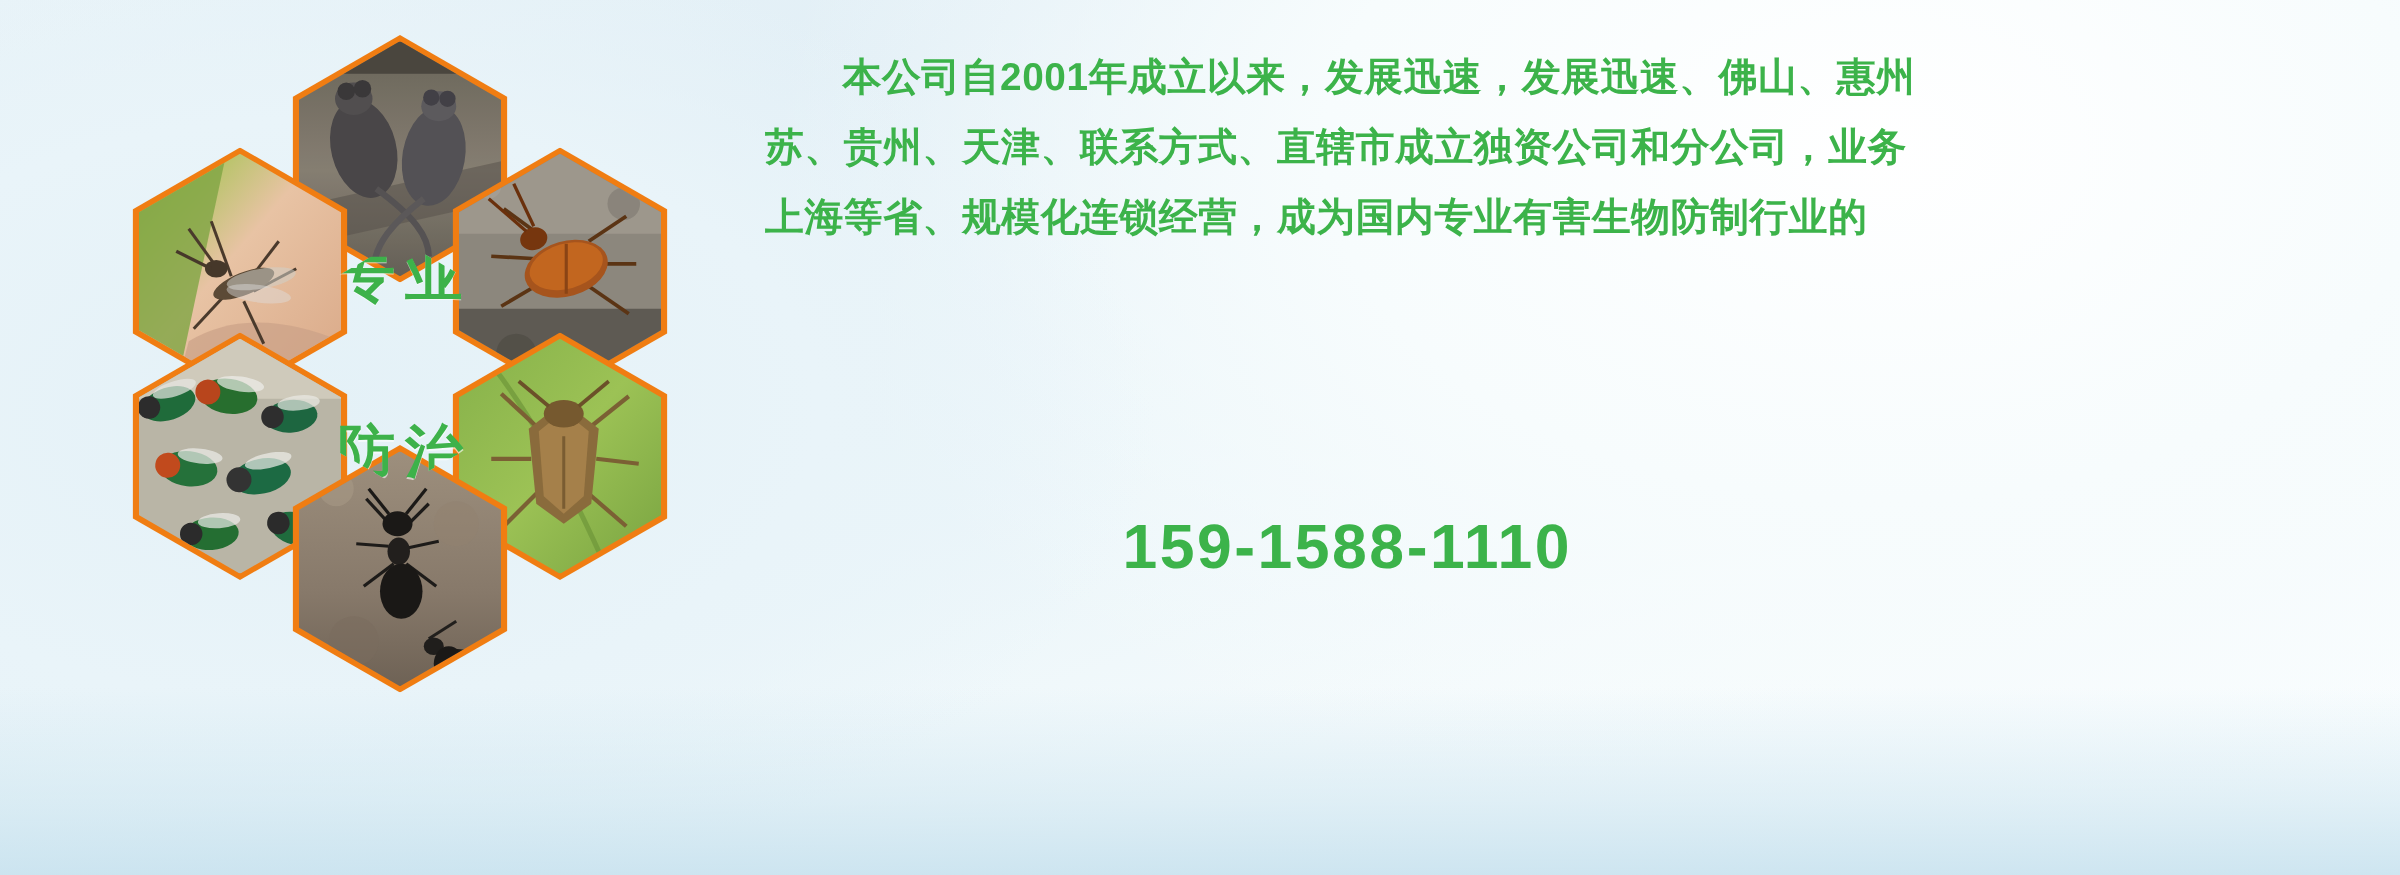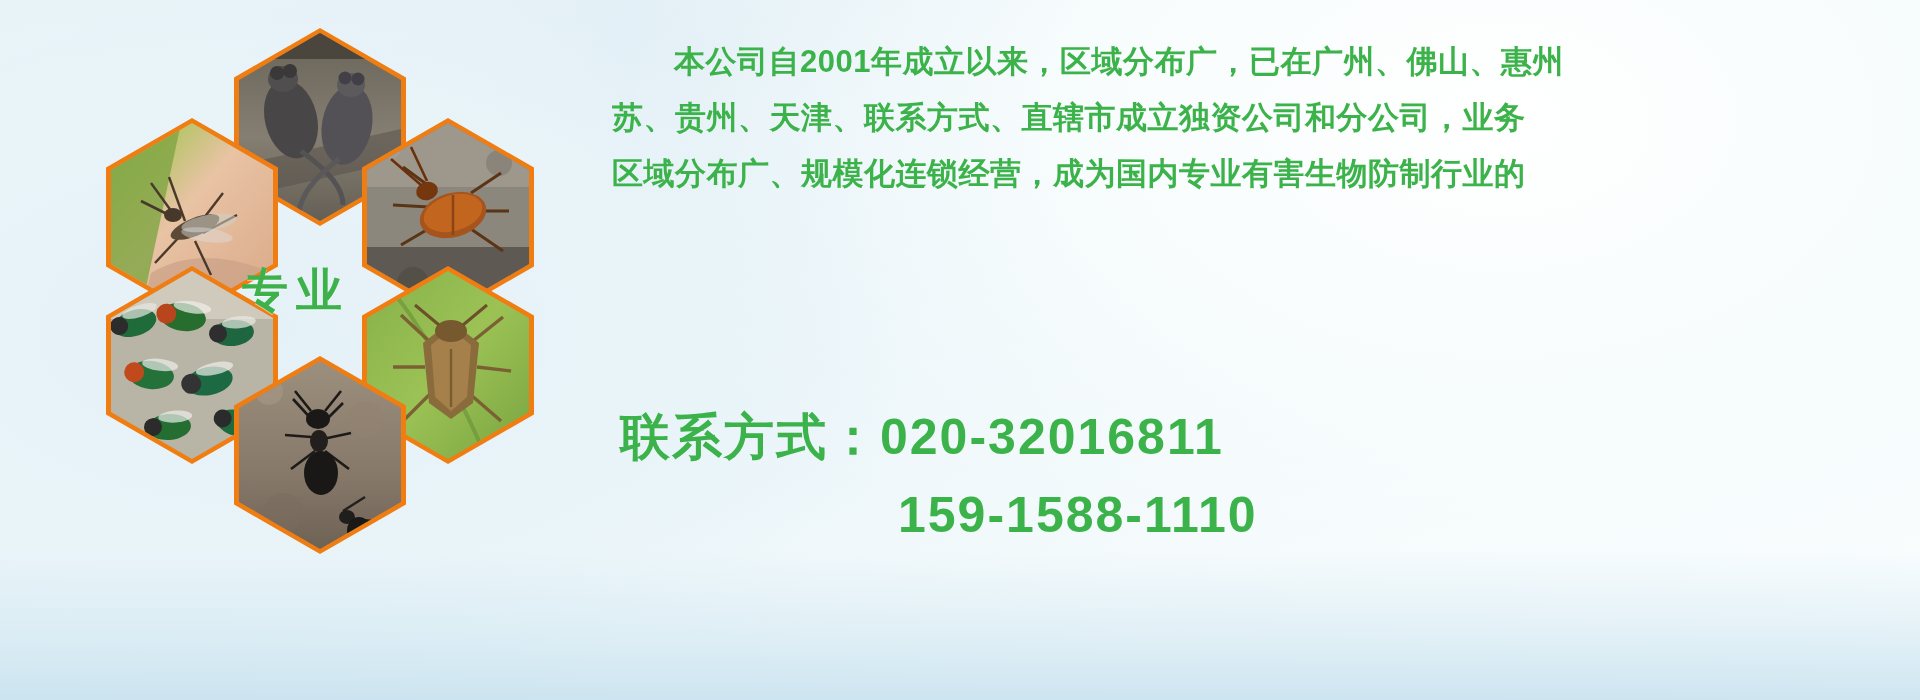--- a/index.html
+++ b/index.html
@@ -37,21 +37,21 @@
   .hex .inner{
     width:162px; height:188px;
     -webkit-clip-path:polygon(50% 0%,100% 25%,100% 75%,50% 100%,0% 75%,0% 25%);
     clip-path:polygon(50% 0%,100% 25%,100% 75%,50% 100%,0% 75%,0% 25%);
     overflow:hidden; position:relative;
   }
   .hex svg{ display:block; width:100%; height:100%; }
 
   .hex-center{
     background:transparent;
-    display:flex; flex-direction:row; align-items:center; justify-content:space-between;
+    display:flex; flex-direction:column; align-items:center; justify-content:space-between;
   }
   .hex-center .txt{
     color:#3db24a; font-weight:bold; font-size:46px; line-height:1.25;
     letter-spacing:8px; text-indent:8px;
     text-shadow:0 1px 0 rgba(255,255,255,.6);
   }
 
   
   .copy{ position:absolute; left:612px; top:34px; width:1290px; }
   .para{
@@ -271,27 +271,27 @@
               <path d="M110 158 L134 160"></path>
           </g>
           <ellipse cx="108" cy="156" rx="8" ry="7" fill="#201e1c"></ellipse>
           <ellipse cx="120" cy="170" rx="12" ry="14" fill="#1b1917"></ellipse>
         </svg>
       </div>
     </div>
 
     <div class="hex hex-center" style="left:146px; top:184px; background:transparent;">
       <span class="txt">专业</span>
+      <span class="txt">防治</span>
     </div>
   </div>
 
   <div class="copy">
-    <div class="para first">本公司自2001年成立以来，区域分布广，已在广州、佛山、惠州</div>
+    <div class="para first">本公司自2001年成立以来，发展迅速，发展迅速、佛山、惠州</div>
     <div class="para">苏、贵州、天津、联系方式、直辖市成立独资公司和分公司，业务</div>
-    <div class="para">区域分布广、规模化连锁经营，成为国内专业有害生物防制行业的</div>
+    <div class="para">上海等省、规模化连锁经营，成为国内专业有害生物防制行业的</div>
   </div>
 
   <div class="contact">
-    <div class="line">联系方式：020-32016811</div>
     <div class="line second">159-1588-1110</div>
   </div>
 
 </div>
 
 </body></html>

